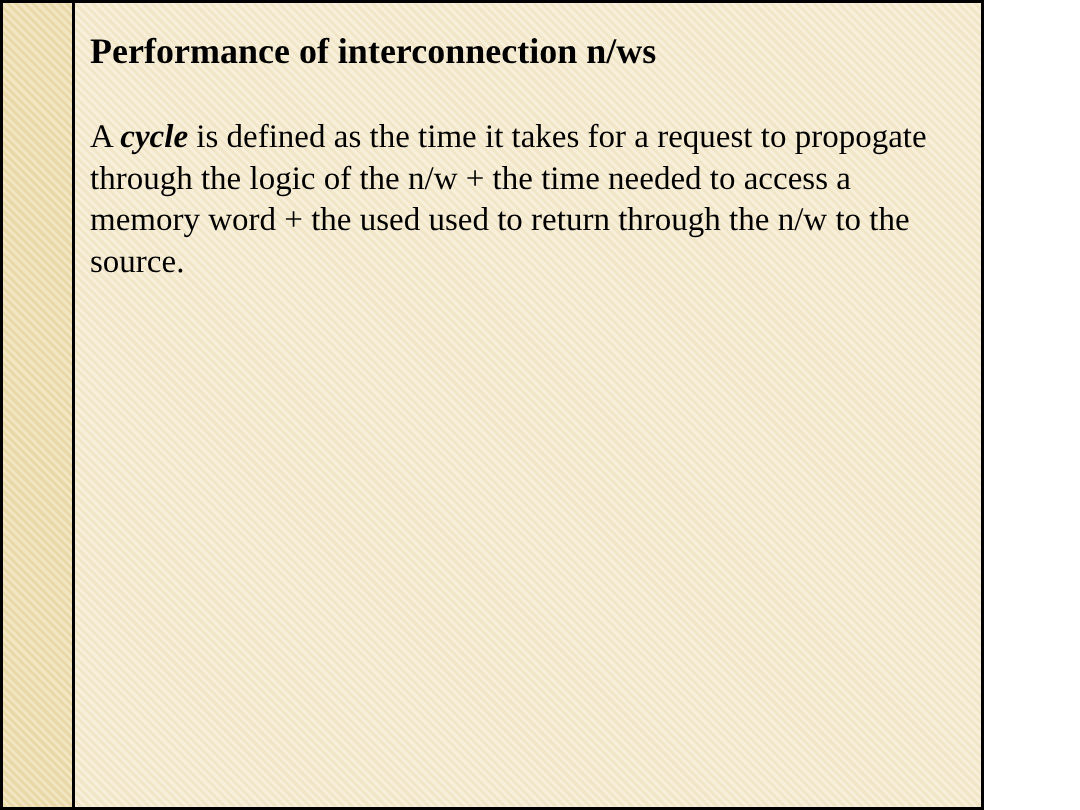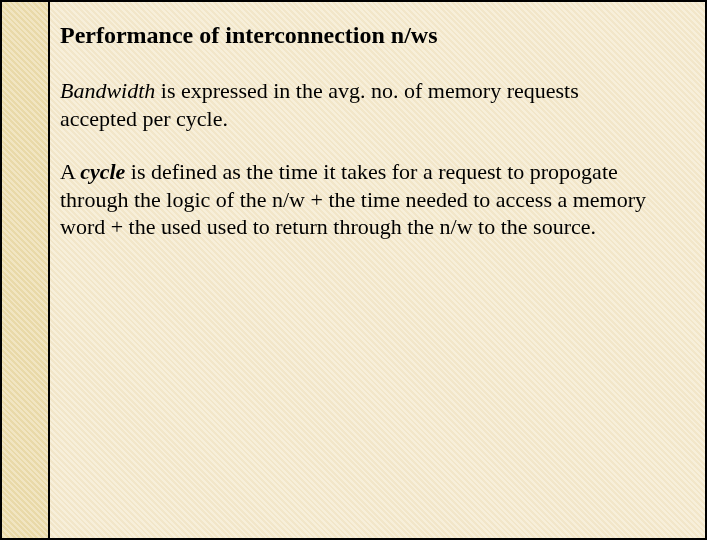--- a/index.html
+++ b/index.html
@@ -6,21 +6,21 @@
     margin: 0;
     padding: 0;
     width: 720px;
     height: 540px;
     overflow: hidden;
     font-family: "Times New Roman", Times, serif;
     background: #ffffff;
   }
   .slide {
     position: relative;
-    width: 707px;
+    width: 656px;
     height: 540px;
     box-sizing: border-box;
     border: 2px solid #000;
     background:
       repeating-linear-gradient(45deg,
         #f2e6c9 0px, #f2e6c9 2px,
         #f7efda 2px, #f7efda 4px);
   }
   .sidebar {
     position: absolute;
@@ -63,21 +63,18 @@
   }
 </style>
 </head>
 <body>
 
 <div class="slide">
   <div class="sidebar"></div>
   <div class="content">
     <div class="title">Performance of interconnection n/ws</div>
 
-    <div class="para">
-      <span class="italic">Bandwidth</span><span> is expressed in the avg. no. of memory requests accepted per cycle.</span>
-    </div>
 
     <div class="para">
       <span>A </span><span class="bolditalic">cycle</span><span> is defined as the time it takes for a request to propogate through the logic of the n/w  + the time needed to access a memory word + the used used to return through the n/w to the source.</span>
     </div>
   </div>
 </div>
 
 </body></html>

